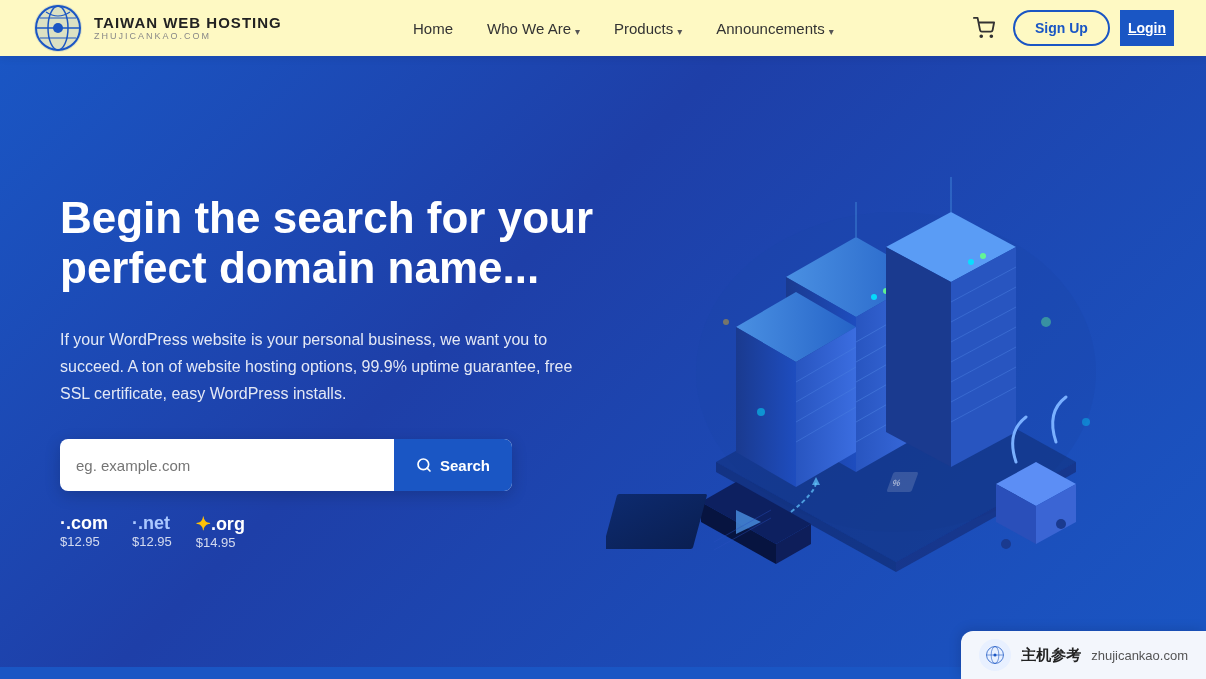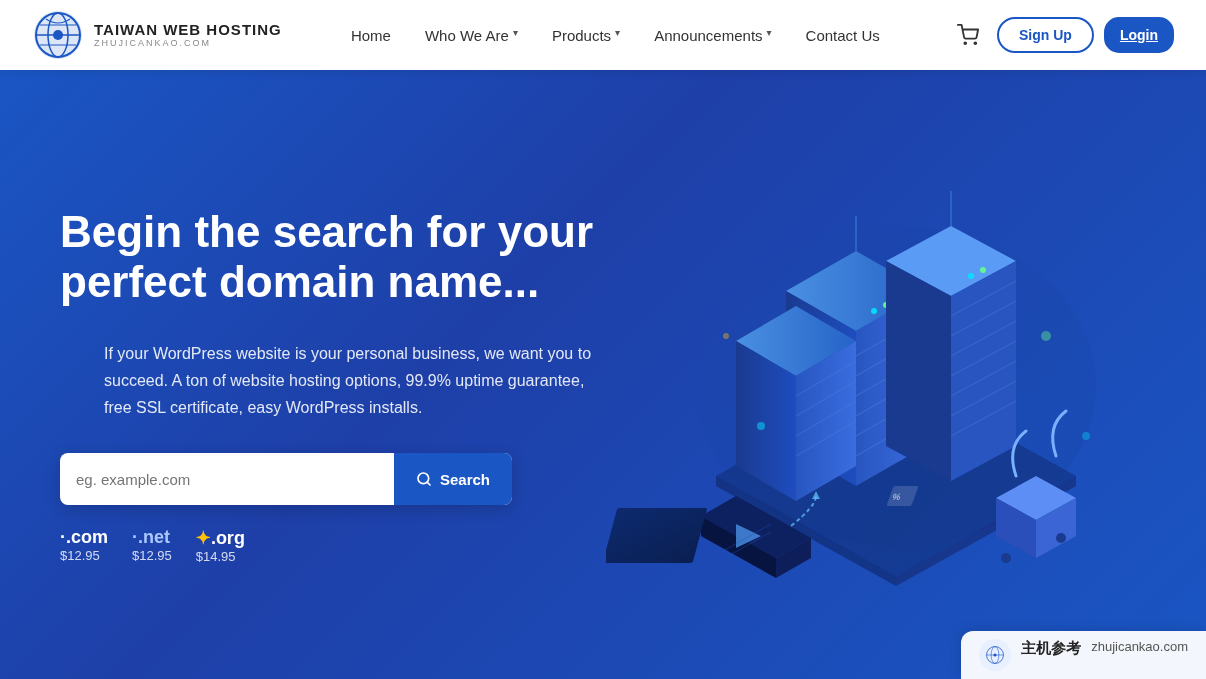--- a/index.html
+++ b/index.html
@@ -1,25 +1,25 @@
 <!DOCTYPE html>
 <html><head>
   <meta charset="utf-8">
   <style>
     * { margin: 0; padding: 0; box-sizing: border-box; }
     body { font-family: 'Segoe UI', Arial, sans-serif; background: #1a56c4; overflow-x: hidden; }
 
     
     .navbar {
-      background: #ffffff;
+      background: #fef9c3;
       display: flex;
       align-items: center;
       justify-content: space-between;
       padding: 0 32px;
-      height: 70px;
+      height: 56px;
       box-shadow: 0 2px 8px rgba(0,0,0,0.08);
       position: relative;
       z-index: 10;
     }
     .navbar-logo {
       display: flex;
       align-items: center;
       gap: 10px;
     }
     .logo-icon {
@@ -44,21 +44,21 @@
       letter-spacing: 2px;
       text-transform: uppercase;
     }
     .navbar-nav {
       display: flex;
       align-items: center;
       gap: 6px;
     }
     .nav-item {
       display: flex;
-      align-items: flex-start;
+      align-items: flex-end;
       gap: 4px;
       padding: 8px 14px;
       color: #333;
       font-size: 15px;
       cursor: pointer;
       border-radius: 4px;
       transition: background 0.15s;
       text-decoration: none;
     }
     .nav-chevron {
@@ -90,22 +90,22 @@
       border-radius: 18px;
       font-size: 14px;
       font-weight: 600;
       cursor: pointer;
       transition: all 0.15s;
     }
     .btn-login {
       background: #1a56c4;
       border: 2px solid #1a56c4;
       color: #fff;
-      padding: 8px 14px;
-      border-radius: 15px;
+      padding: 8px 6px;
+      border-radius: 0;
       font-size: 14px;
       font-weight: 600;
       cursor: pointer;
       transition: all 0.15s;
       text-decoration: underline;
     }
 
     
     .hero {
       background: linear-gradient(135deg, #1a56c4 0%, #1e3fa8 40%, #1a56c4 100%);
@@ -127,21 +127,20 @@
       color: #fff;
       line-height: 1.15;
       margin-bottom: 32px;
     }
     .hero-desc {
       font-size: 16px;
       color: rgba(255,255,255,0.88);
       line-height: 1.7;
       margin-bottom: 32px;
       max-width: 520px;
-      margin-left: 44px;
     }
     .search-bar {
       display: flex;
       align-items: center;
       background: #fff;
       border-radius: 8px;
       overflow: hidden;
       width: 452px;
       height: 52px;
       box-shadow: 0 4px 16px rgba(0,0,0,0.18);
@@ -201,20 +200,21 @@
     }
 
     
     .watermark-bottom {
       position: fixed;
       bottom: 0;
       right: 0;
       background: rgba(255,255,255,0.95);
       padding: 8px 18px;
       display: flex;
+      align-items: center;
       gap: 10px;
       border-radius: 12px 0 0 0;
       box-shadow: -2px -2px 12px rgba(0,0,0,0.12);
       z-index: 100;
     }
     .watermark-logo-circle {
       width: 32px;
       height: 32px;
       background: #e8f0ff;
       border-radius: 50%;
@@ -265,23 +265,20 @@
       <span>Who We Are</span>
       <span class="nav-chevron">▾</span>
     </a>
     <a class="nav-item">
       <span>Products</span>
       <span class="nav-chevron">▾</span>
     </a>
     <a class="nav-item">
       <span>Announcements</span>
       <span class="nav-chevron">▾</span>
-    </a>
-    <a class="nav-item">
-      <span>Contact Us</span>
     </a>
   </div>
 
   <div class="navbar-actions">
     <div class="cart-icon">
       <svg width="22" height="22" viewBox="0 0 24 24" fill="none" stroke="#333" stroke-width="2" stroke-linecap="round" stroke-linejoin="round">
         <circle cx="9" cy="21" r="1"></circle>
           <circle cx="20" cy="21" r="1"></circle>
         <path d="M1 1h4l2.68 13.39a2 2 0 0 0 2 1.61h9.72a2 2 0 0 0 2-1.61L23 6H6"></path>
       </svg>

